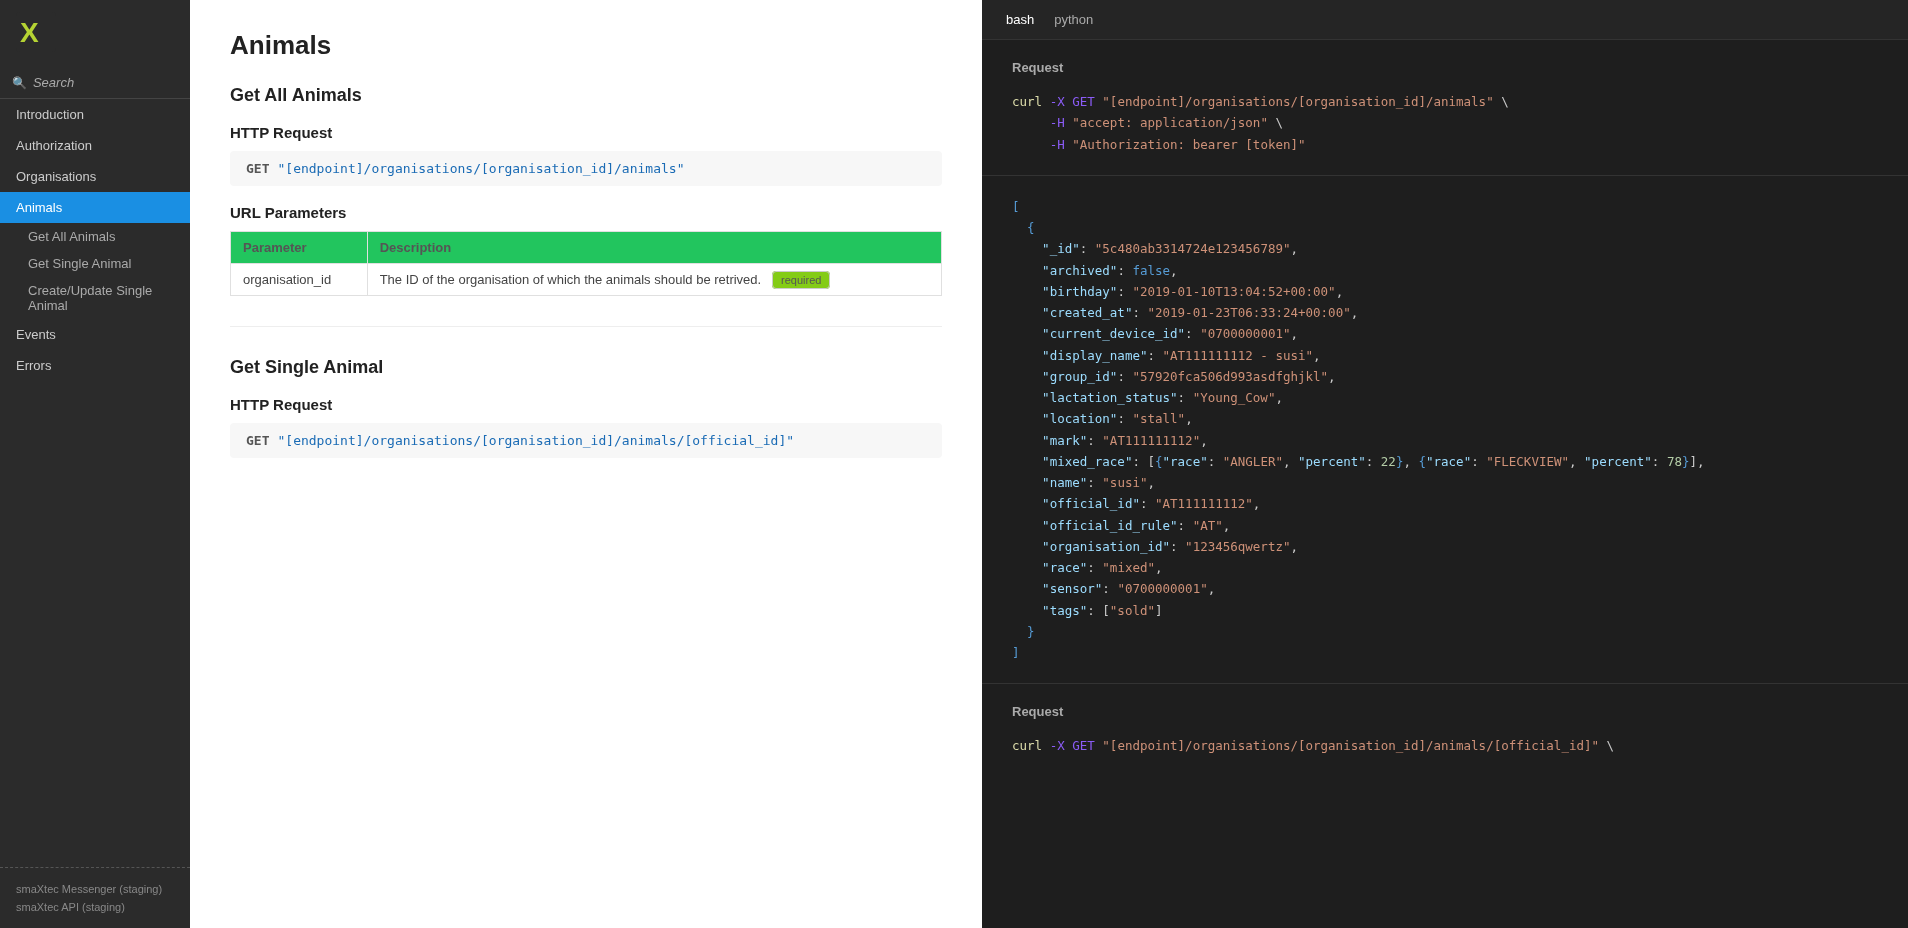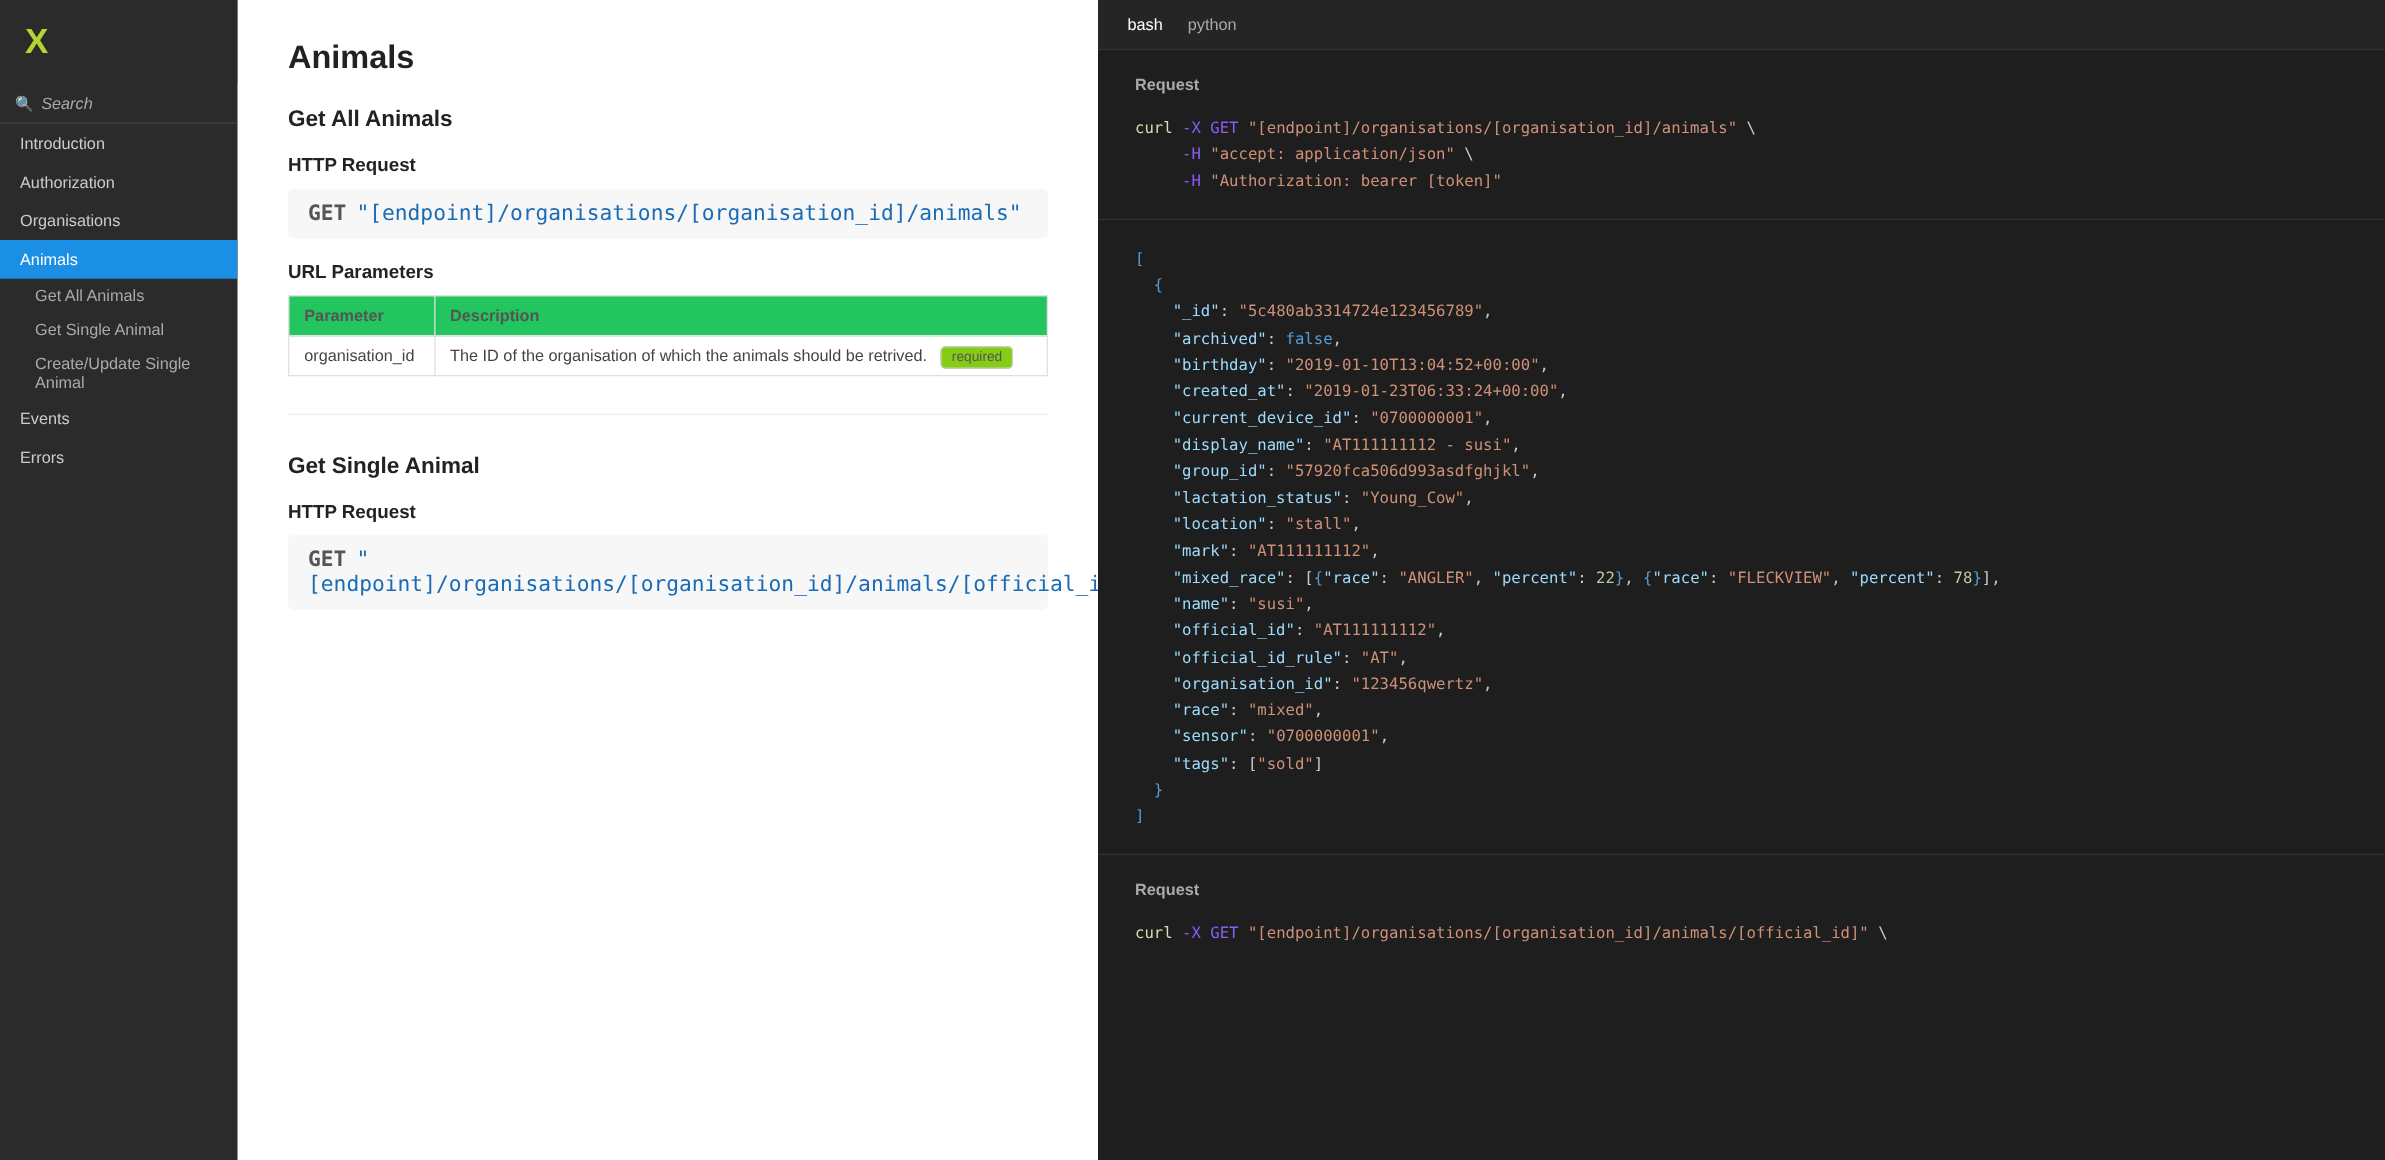--- a/index.html
+++ b/index.html
@@ -79,21 +79,21 @@
       border-radius: 3px;
       font-family: monospace;
       font-size: 12px;
       color: #555;
     }
     .http-get {
       background: #f7f7f7;
       padding: 10px 16px;
       border-radius: 4px;
       font-family: monospace;
-      font-size: 17px;
+      font-size: 13px;
       margin-bottom: 16px;
       color: #333;
     }
     .http-get span.method { color: #555; font-weight: bold; margin-right: 8px; }
     .http-get span.url { color: #1a6bb5; }
 
     .params-table {
       width: 100%;
       border-collapse: collapse;
       margin-bottom: 20px;
@@ -122,21 +122,21 @@
     }
 
     .section-divider {
       border: none;
       border-top: 1px solid #eee;
       margin: 30px 0;
     }
 
     
     #right-panel {
-      width: 1030px;
+      width: 926px;
       min-width: 600px;
       background: #1e1e1e;
       color: #ccc;
       display: flex;
       flex-direction: column;
       height: 100vh;
       overflow-y: auto;
     }
     .right-tabs {
       display: flex;
@@ -206,20 +206,24 @@
     <div class="sidebar-item">Authorization</div>
     <div class="sidebar-item">Organisations</div>
     <div class="sidebar-item active">Animals</div>
     <div class="sidebar-subitem">Get All Animals</div>
     <div class="sidebar-subitem">Get Single Animal</div>
     <div class="sidebar-subitem">Create/Update Single Animal</div>
     <div class="sidebar-item">Events</div>
     <div class="sidebar-item">Errors</div>
   </nav>
 
+  <div class="sidebar-footer">
+    <div>smaXtec Messenger (staging)</div>
+    <div>smaXtec API (staging)</div>
+  </div>
 </div>
 
 <div id="main-content">
   <h1 class="page-title">Animals</h1>
 
   <h2 class="section-title">Get All Animals</h2>
 
   <h3 class="subsection-title">HTTP Request</h3>
   <div class="http-get">
     <span class="method">GET</span><span class="url">"[endpoint]/organisations/[organisation_id]/animals"</span>

